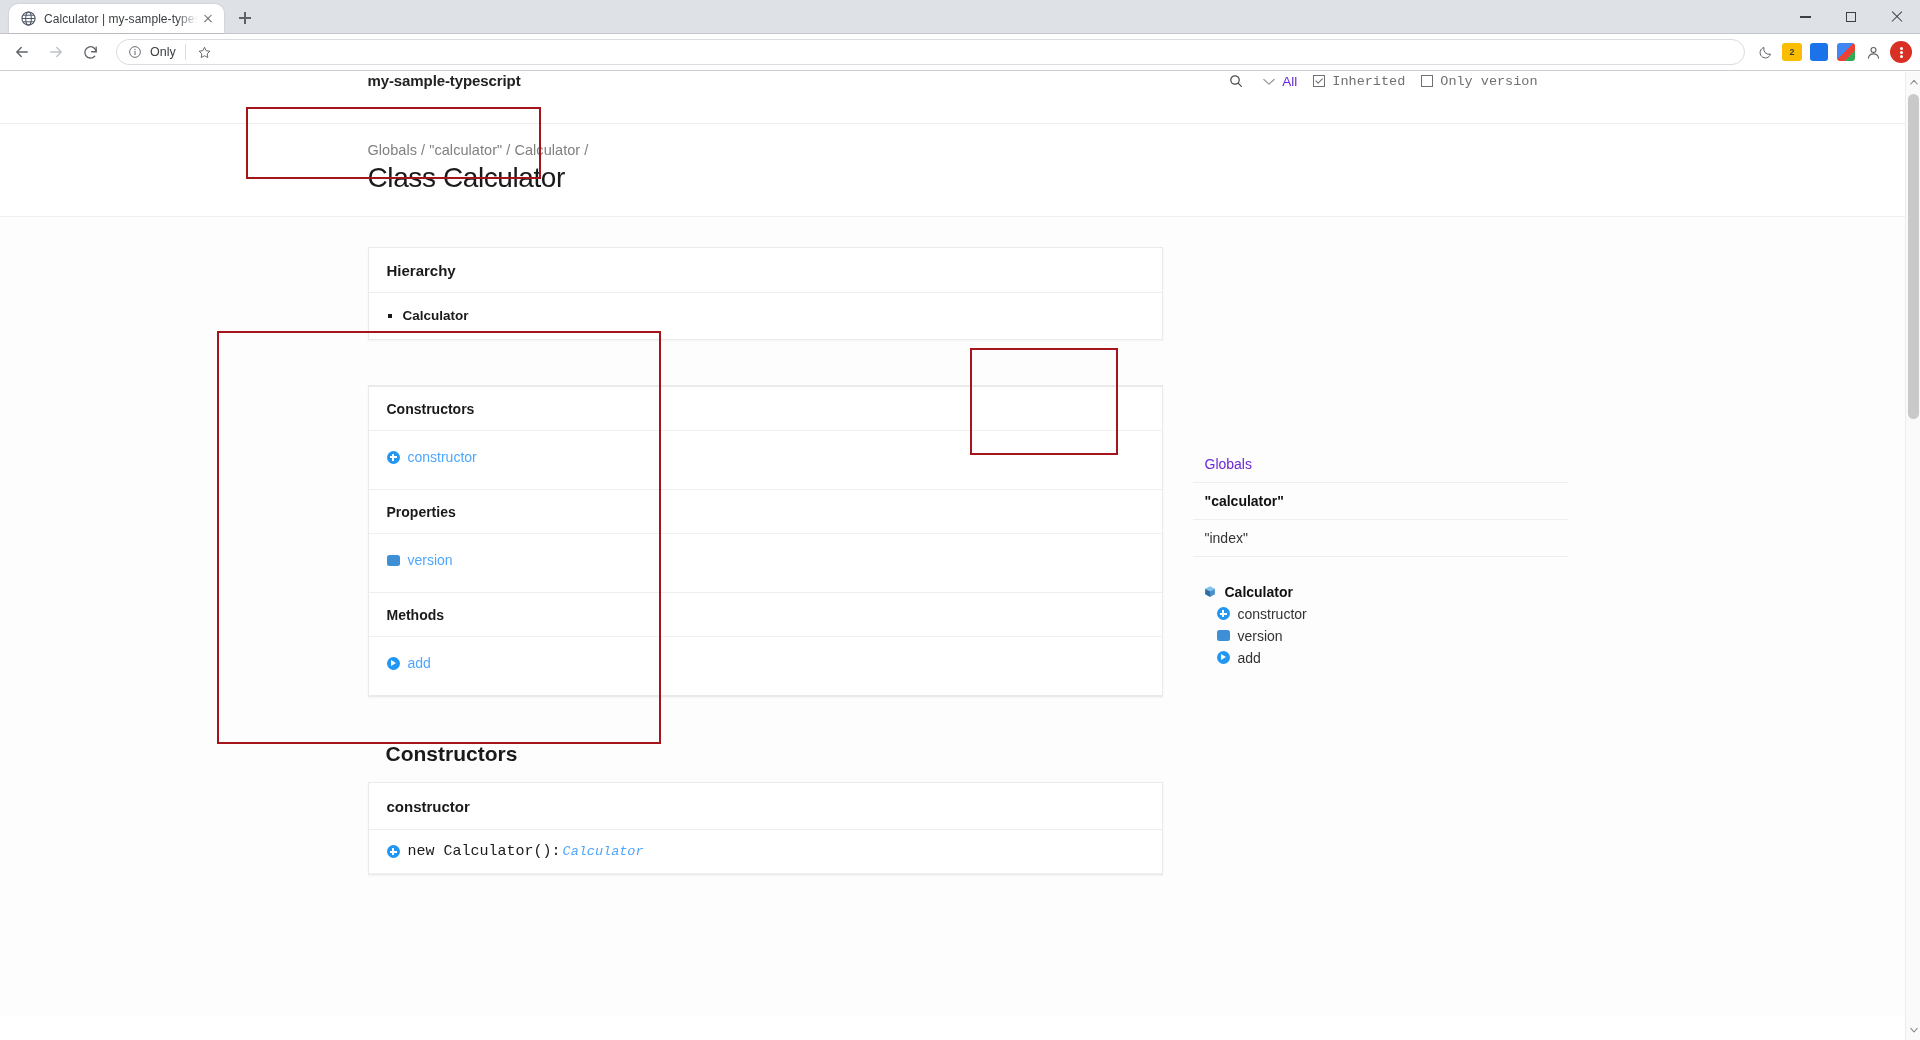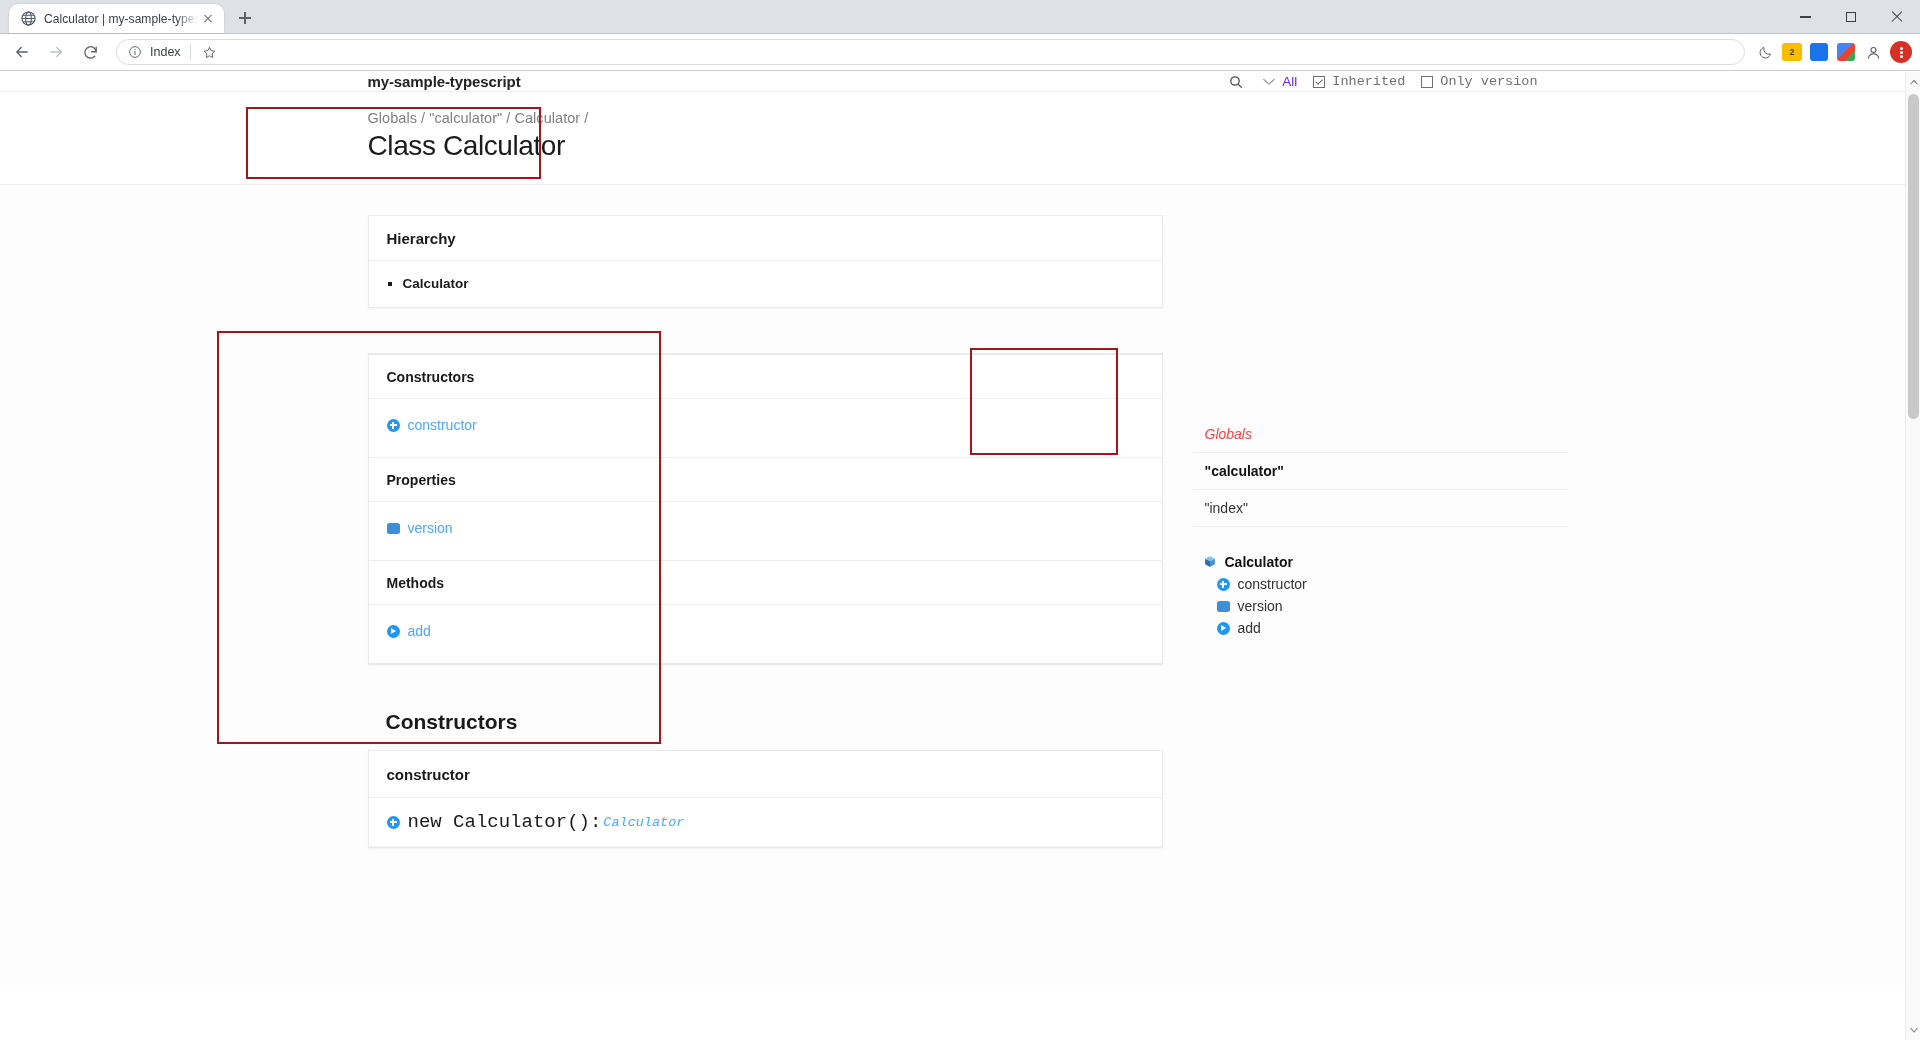--- a/index.html
+++ b/index.html
@@ -109,22 +109,22 @@
   
   .viewport {
     position:absolute; left:0; top:72px; width:1920px; height:968px;
     background:#fff; overflow:hidden;
   }
   .page { width:1905px; position:relative; }
 
   
   .td-header { background:#fff; }
   .td-header-row1 {
-    height:20px; border-bottom:1px solid #eee;
-    display:flex; align-items:center;
+    height:52px; border-bottom:1px solid #eee;
+    display:flex; align-items:flex-start;
   }
   .td-container { width:1200px; margin:0 auto; position:relative; padding:0 15px; }
   .td-title {
     font-size:15px; font-weight:bold; color:#222; letter-spacing:-0.1px;
   }
   .td-tools {
     position:absolute; right:15px; top:50%; transform:translateY(-50%);
     display:flex; align-items:center; gap:0px; font-size:13.5px; color:#707070;
   }
   .td-search { width:26px; height:26px; display:flex; align-items:center; justify-content:center; color:#4a4a4a; margin-right:14px; }
@@ -194,33 +194,33 @@
     border-left:5px solid #fff; border-top:3.4px solid transparent; border-bottom:3.4px solid transparent;
   }
   .ico-class {
     width:14px; height:14px; flex:0 0 14px;
   }
 
   .section-h2 { font-size:21px; font-weight:bold; color:#1a1a1a; margin:0 0 16px 0; padding-left:18px; }
   .member-panel { background:#fff; border:1px solid #eaeaea; box-shadow:0 1px 2px rgba(0,0,0,.045); }
   .member-name { font-size:15px; font-weight:bold; color:#1a1a1a; padding:15px 18px 14px 18px; border-bottom:1px solid #eee; }
   .member-sig { display:flex; align-items:center; padding:13px 18px; border-bottom:1px solid #f2f2f2; font-size:13.5px; }
-  .sig-code { font-family:"Liberation Mono", monospace; font-size:19px; color:#1a1a1a; }
+  .sig-code { font-family:"Liberation Mono", monospace; font-size:15px; color:#1a1a1a; }
   .sig-type { font-family:"Liberation Mono", monospace; font-size:13.5px; color:#4da6ff; font-style:italic; margin-left:2px; }
   .member-defined { padding:13px 18px; font-size:13.5px; color:#333; }
   .member-defined a { color:#1a1a1a; text-decoration:underline; }
 
   
   .side-nav { border-bottom:1px solid #eee; }
   .side-link {
     display:block; padding:10px 10px 10px 12px; font-size:14px;
     border-top:1px solid #eee; color:#333; text-decoration:none;
   }
   .side-link:first-child { border-top:none; }
-  .side-link.globals { font-style:italic; color:#ef4444; }
+  .side-link.globals { color:#6d28d9; }
   .side-link.current { font-weight:bold; color:#111; }
   .side-tree { margin-top:18px; padding:6px 0 8px 10px; }
   .tree-row { display:flex; align-items:center; font-size:14px; padding:3px 0; }
   .tree-row.lvl1 { padding-left:14px; }
   .tree-row .lbl { color:#333; }
   .tree-row.head .lbl { font-weight:bold; color:#111; }
   .tree-row.lvl1 .lbl { color:#333; }
 
   
   .annot {
@@ -292,21 +292,21 @@
     </div>
 
     <div class="omnibox">
       <span class="omni-info">
         <svg width="14" height="14" viewBox="0 0 24 24">
             <circle cx="12" cy="12" r="9.2" fill="none" stroke="currentColor" stroke-width="1.6"></circle>
             <path d="M12 10.6v6" stroke="currentColor" stroke-width="1.7" stroke-linecap="round"></path>
             <circle cx="12" cy="7.6" r="1" fill="currentColor"></circle>
           </svg>
       </span>
-      <span class="omni-scheme">Index</span>
+      <span class="omni-scheme">Only</span>
       <span class="omni-sep"></span>
       <span class="omni-star">
         <svg width="15" height="15" viewBox="0 0 24 24">
             <path d="M12 3.6l2.6 5.5 6 .8-4.4 4.2 1.1 6-5.3-2.9-5.3 2.9 1.1-6L3.4 9.9l6-.8z" fill="none" stroke="currentColor" stroke-width="1.5" stroke-linejoin="round"></path>
           </svg>
       </span>
     </div>
 
     <div class="ext-icons">
       <div class="ext">

